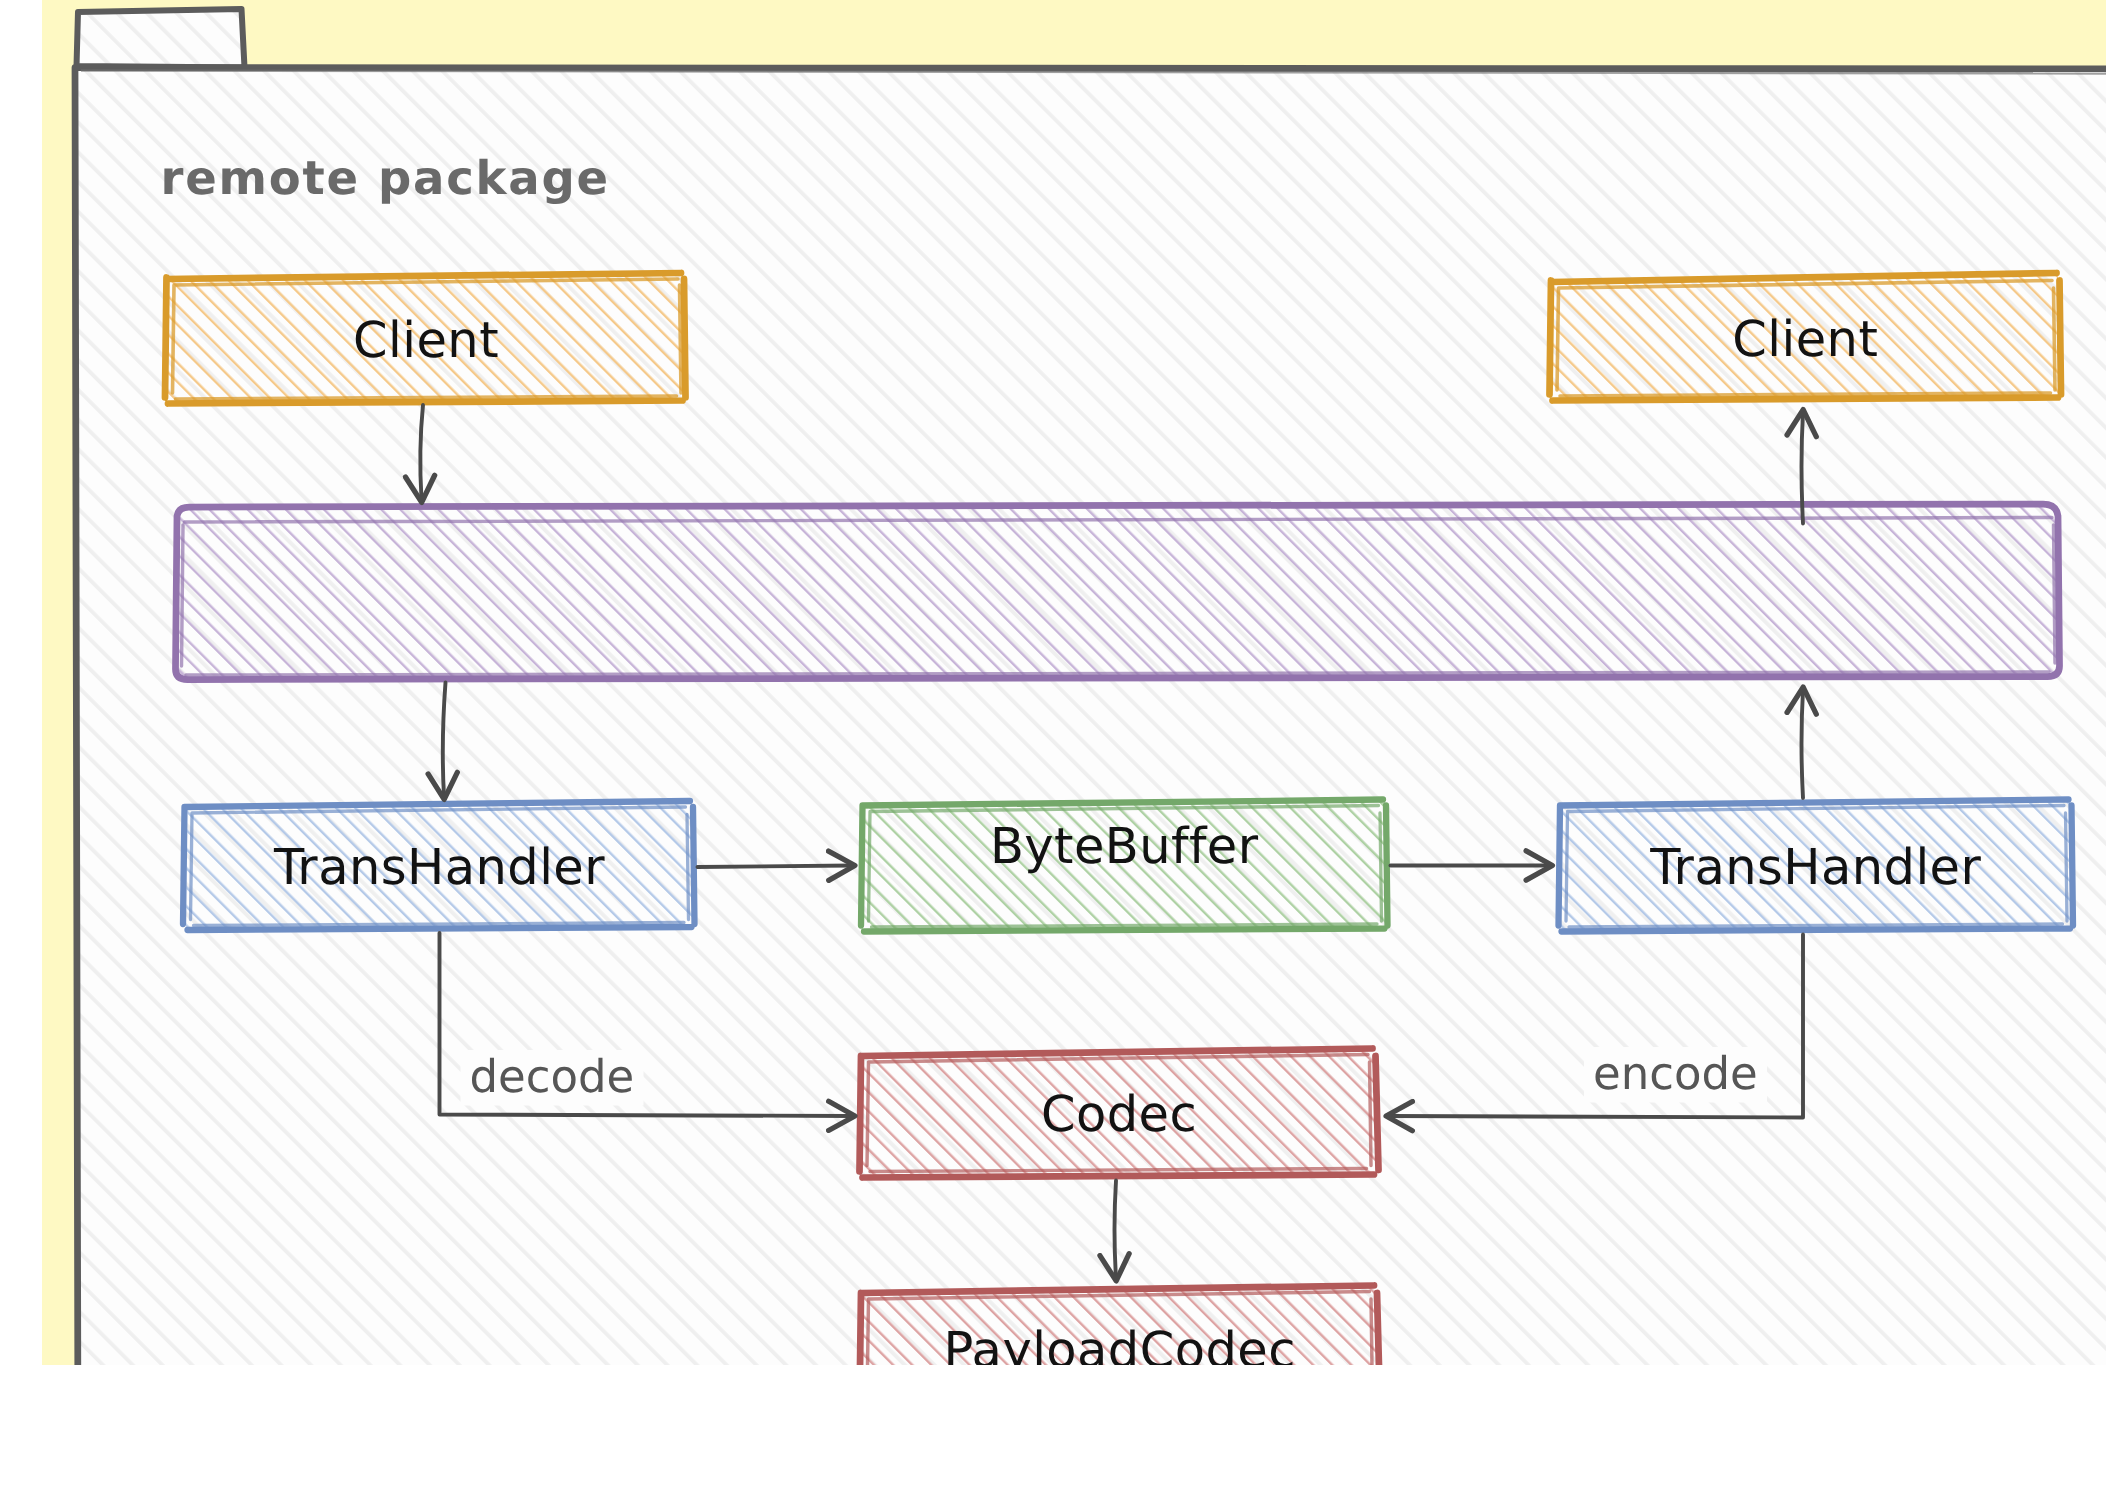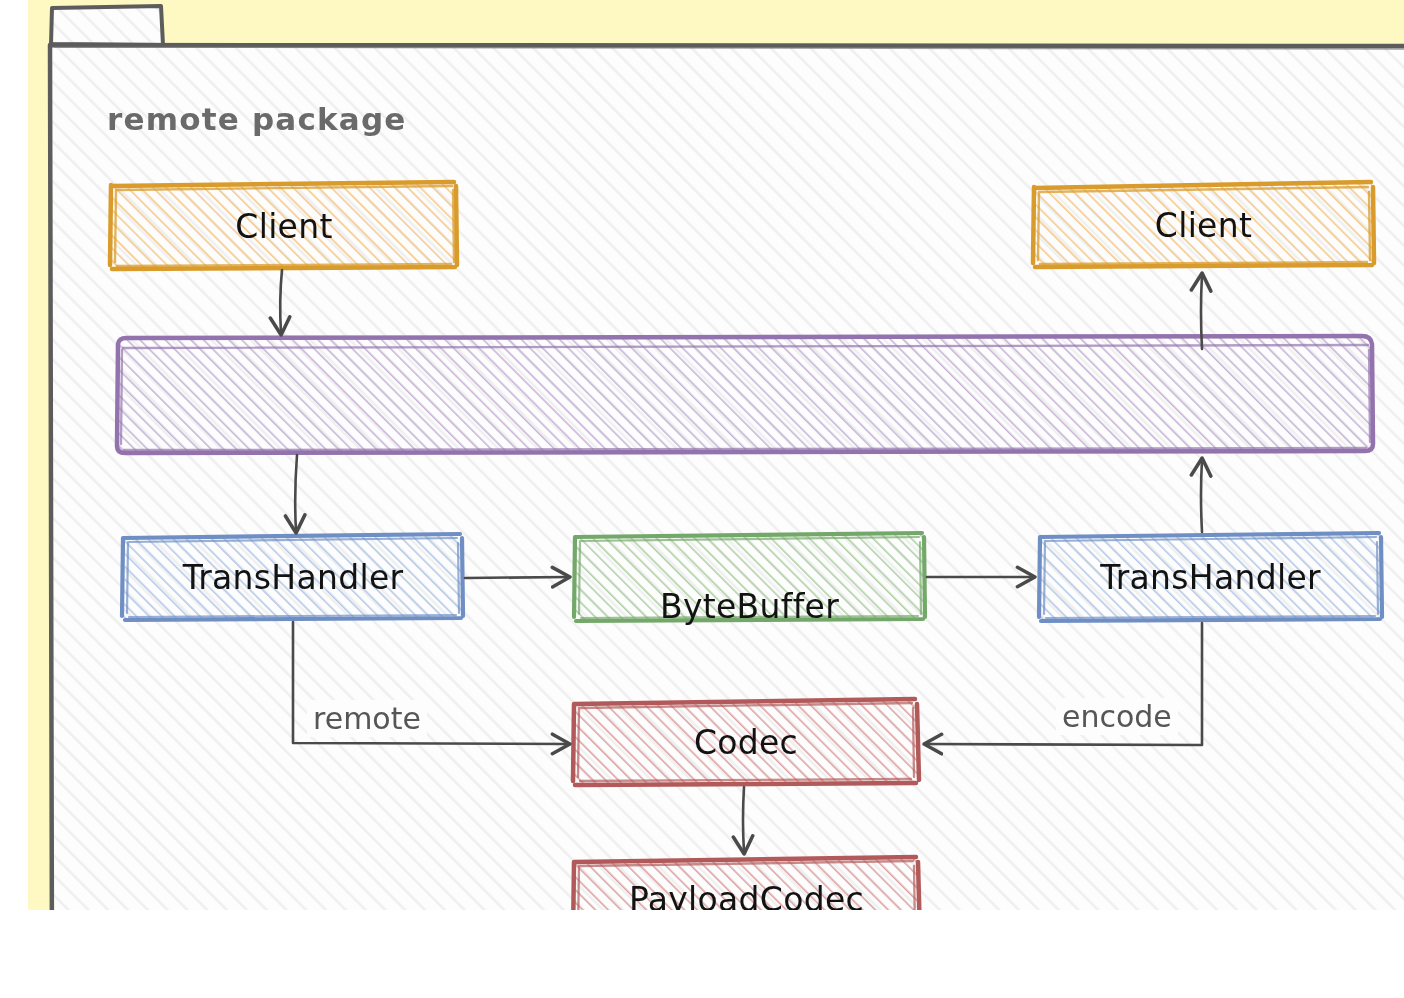--- a/index.html
+++ b/index.html
@@ -189,25 +189,25 @@
 
   <div class="pkgtitle" style="left:79px; top:101px;">remote package</div>
 
   <div class="nodelabel" style="left:84px; top:185px; width:344px; height:83px;">Client</div>
 
   <div class="nodelabel" style="left:1006px; top:185px; width:339px; height:81px;">Client</div>
 
 
   <div class="nodelabel" style="left:96px; top:536px; width:338px; height:83px;">TransHandler</div>
 
-  <div class="nodelabel" style="left:547px; top:564px; width:349px; height:85px;">ByteBuffer</div>
+  <div class="nodelabel" style="left:547px; top:521px; width:349px; height:85px;">ByteBuffer</div>
 
   <div class="nodelabel" style="left:1012px; top:535px; width:341px; height:85px;">TransHandler</div>
 
   <div class="nodelabel" style="left:546px; top:859px; width:345px; height:81px;">PayloadCodec</div>
 
   <div class="nodelabel" style="left:546px; top:701px; width:344px; height:83px;">Codec</div>
 
-  <div class="edgelabel" style="left:279px; top:700px;">remote</div>
+  <div class="edgelabel" style="left:279px; top:700px;">decode</div>
 
   <div class="edgelabel" style="left:1028px; top:698px;">encode</div>
 
 </div>
 
 </body></html>

